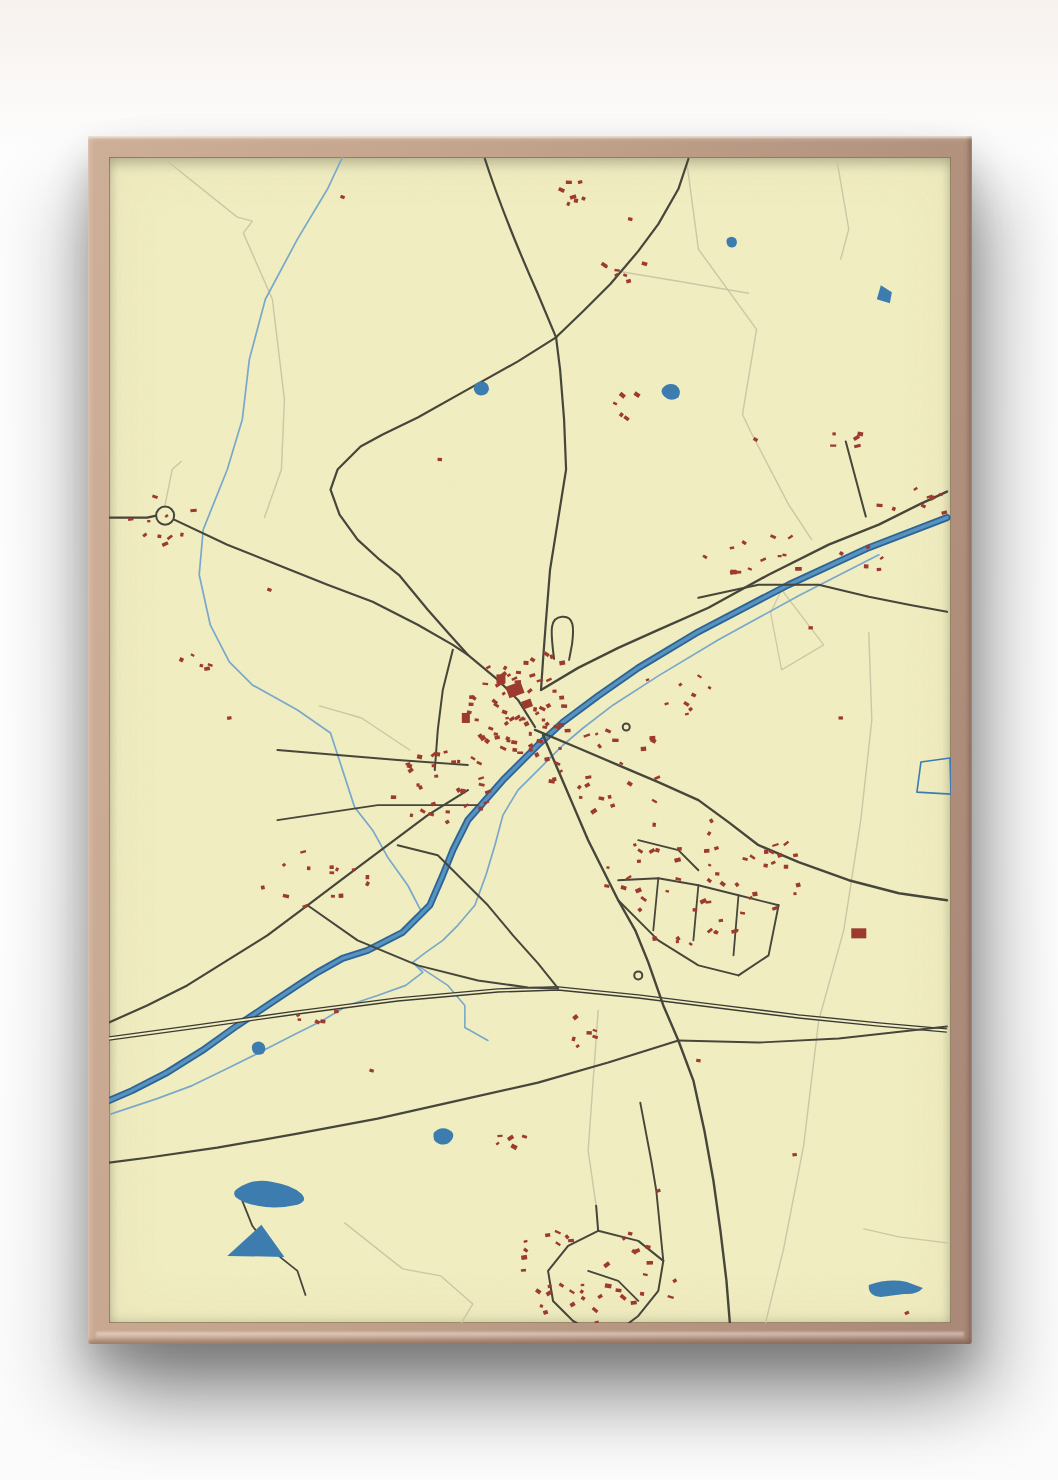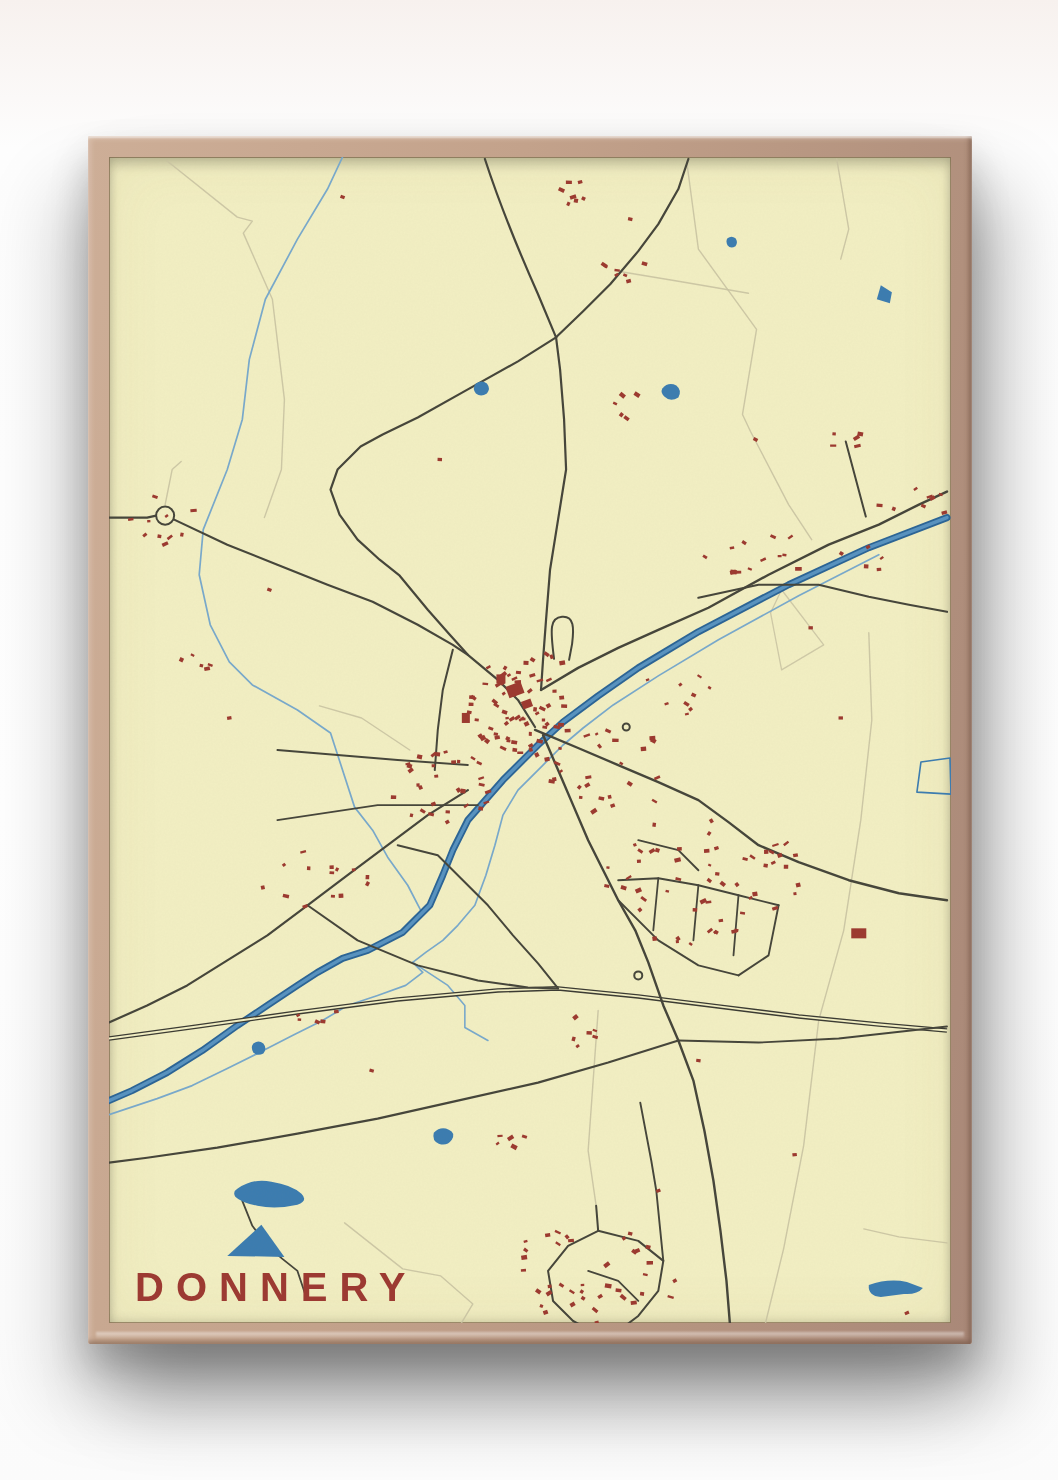--- a/index.html
+++ b/index.html
@@ -450,16 +450,15 @@
           <rect x="681.8" y="994.4" width="4.4" height="3.2" fill="#9c392f" transform="rotate(-6 684 996)"></rect>
           <rect x="793.8" y="1152.4" width="4.4" height="3.2" fill="#9c392f" transform="rotate(-24 796 1154)"></rect>
           <rect x="545.8" y="1030.4" width="4.4" height="3.2" fill="#9c392f" transform="rotate(-22 548 1032)"></rect>
           <rect x="603.8" y="688.4" width="4.4" height="3.2" fill="#9c392f" transform="rotate(-18 606 690)"></rect>
           <rect x="727.8" y="558.4" width="4.4" height="3.2" fill="#9c392f" transform="rotate(0 730 560)"></rect>
           <rect x="259.8" y="910.4" width="4.4" height="3.2" fill="#9c392f" transform="rotate(16 262 912)"></rect>
           <rect x="327.8" y="300.4" width="4.4" height="3.2" fill="#9c392f" transform="rotate(2 330 302)"></rect>
           <rect x="697.8" y="468.4" width="4.4" height="3.2" fill="#9c392f" transform="rotate(0 700 470)"></rect>
           <rect x="0" y="0" width="840" height="1164" filter="url(#grain)" opacity="0.5"></rect>
         </svg>
-      <div class="poster-title" style="color: rgb(156, 58, 50);">DONNERY</div>
     </div>
   </div>
 </div>
 
 </body></html>

